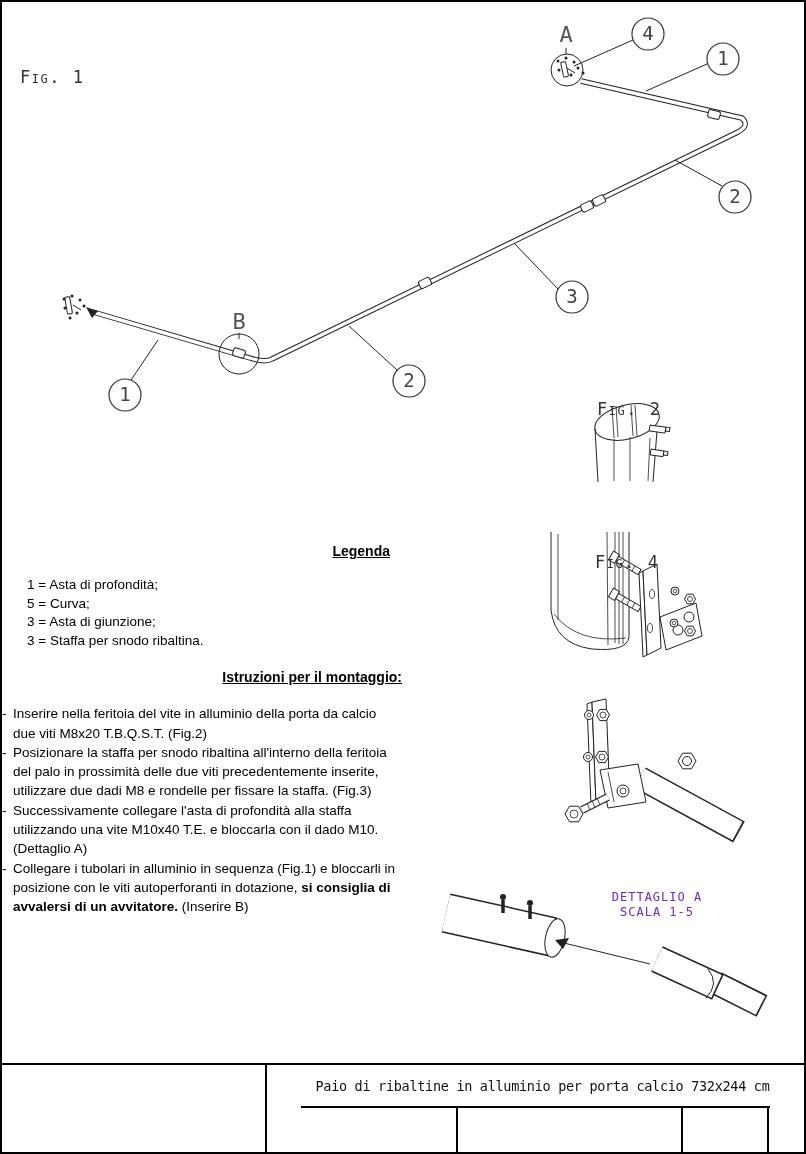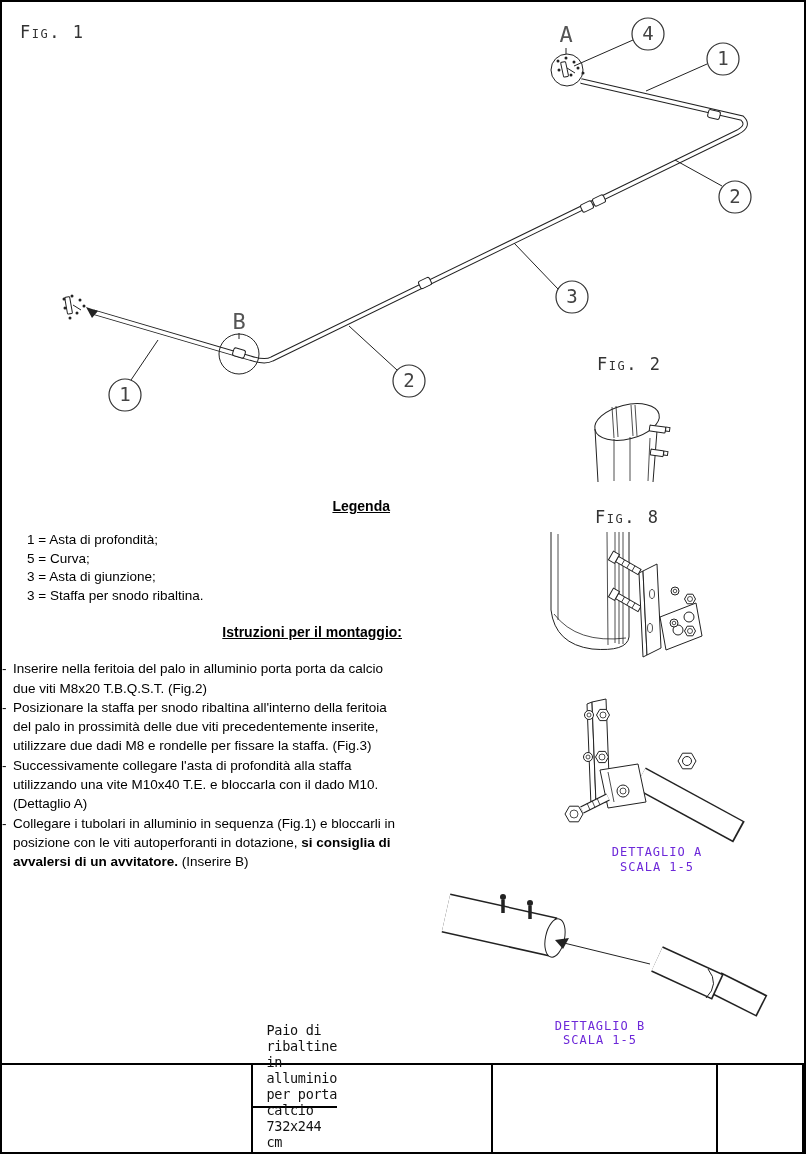--- a/index.html
+++ b/index.html
@@ -1,21 +1,21 @@
 <!DOCTYPE html>
 <html><head>
 <meta charset="utf-8">
 <style>
   html,body{margin:0;padding:0;background:#888;}
   .page{
     position:relative;width:806px;height:1154px;background:#fff;
     border:2px solid #000;box-sizing:border-box;overflow:hidden;
     font-family:"Liberation Sans",sans-serif;color:#000;
   }
-  .abs{position:absolute;}
+  .abs{position:absolute;margin-top:45px;}
   .cad{font-family:"DejaVu Sans Mono",monospace;color:#2e2e2e;}
   .figlabel{font-size:17px;font-variant:small-caps;letter-spacing:1.5px;color:#333;}
   .detlabel{font-size:12px;letter-spacing:1px;color:#6d28d9;text-align:center;width:170px;}
   svg.drawing{position:absolute;left:0;top:0;width:802px;height:1150px;}
   svg .ln{stroke:#222;fill:none;stroke-width:1;}
   svg .thin{stroke:#222;fill:none;stroke-width:0.8;}
   svg .tubeO{stroke:#222;fill:none;stroke-width:5.4;}
   svg .tubeI{stroke:#fff;fill:none;stroke-width:3.4;}
   svg .collar{fill:#fff;stroke:#222;stroke-width:1;}
   svg .part{fill:#fff;stroke:#222;stroke-width:1;}
@@ -25,21 +25,21 @@
   svg text.cadletter{font-family:"DejaVu Sans Mono",monospace;font-size:22px;fill:#555;text-anchor:middle;}
   .legend,.instructions{font-size:13.5px;color:#000;}
   .blockheading{font-weight:bold;text-decoration:underline;font-size:14px;margin:0 0 17px 0;text-align:right;}
   .legend .item{margin-left:7px;line-height:18.5px;}
   .instructions{line-height:19.3px;}
   .bullet{display:flex;}
   .bullet .dash{width:11px;flex:none;}
   .bullet .btext{flex:1;}
   .tblock{position:absolute;left:0;bottom:0;width:802px;height:87px;border-top:2px solid #000;display:flex;background:#fff;}
   .tb-left{width:263px;border-right:2px solid #000;}
-  .tb-right{flex:1;display:flex;flex-direction:row;}
+  .tb-right{flex:1;display:flex;flex-direction:column;align-items:center;}
   .tb-title{height:41px;border-bottom:2px solid #000;display:flex;align-items:center;padding-left:14px;
     font-family:"DejaVu Sans Mono",monospace;font-size:13.5px;letter-spacing:-0.3px;color:#111;}
   .tb-row{flex:1;display:flex;}
   .tb-c{border-right:2px solid #000;}
   .tb-c1{width:154px;}
   .tb-c2{width:223px;}
   .tb-c3{width:84px;}
   .tb-c4{flex:1;border-right:none;}
 </style>
 </head>
@@ -251,40 +251,40 @@
         <line x1="715" y1="981.5" x2="758.5" y2="1003.5" stroke="#fff" stroke-width="21"></line>
         <line x1="655" y1="957" x2="716" y2="985" stroke="#222" stroke-width="28"></line>
         <line x1="655" y1="957" x2="714.5" y2="984.4" stroke="#fff" stroke-width="25"></line>
         <path class="ln" d="M 706,967 Q 718,982 704,996"></path>
       </g>
     </g>
   </svg>
 
   <div class="abs cad figlabel" style="left:18px;top:20px;">Fig. 1</div>
   <div class="abs cad figlabel" style="left:595px;top:352px;">Fig. 2</div>
-  <div class="abs cad figlabel" style="left:593px;top:505px;">Fig. 8</div>
+  <div class="abs cad figlabel" style="left:593px;top:505px;">Fig. 4</div>
 
   <div class="abs cad detlabel" style="left:570px;top:843px;">DETTAGLIO A</div>
   <div class="abs cad detlabel" style="left:570px;top:858px;">SCALA 1-5</div>
   <div class="abs cad detlabel" style="left:513px;top:1017px;">DETTAGLIO B</div>
   <div class="abs cad detlabel" style="left:513px;top:1031px;">SCALA 1-5</div>
 
   <div class="abs legend" style="left:18px;top:496px;width:370px;">
     <div class="blockheading">Legenda</div>
     <div class="item">1 = Asta di profondità;</div>
     <div class="item">5 = Curva;</div>
     <div class="item">3 = Asta di giunzione;</div>
     <div class="item">3 = Staffa per snodo ribaltina.</div>
   </div>
 
   <div class="abs instructions" style="left:0;top:621px;width:400px;">
     <div class="blockheading">Istruzioni per il montaggio:</div>
     <div class="bullet">
       <span class="dash">-</span>
-      <span class="btext">Inserire nella feritoia del palo in alluminio porta porta da calcio due viti M8x20 T.B.Q.S.T. (Fig.2)</span>
+      <span class="btext">Inserire nella feritoia del vite in alluminio della porta da calcio due viti M8x20 T.B.Q.S.T. (Fig.2)</span>
     </div>
     <div class="bullet">
       <span class="dash">-</span>
       <span class="btext">Posizionare la staffa per snodo ribaltina all'interno della feritoia del palo in prossimità delle due viti precedentemente inserite, utilizzare due dadi M8 e rondelle per fissare la staffa. (Fig.3)</span>
     </div>
     <div class="bullet">
       <span class="dash">-</span>
       <span class="btext">Successivamente collegare l'asta di profondità alla staffa utilizzando una vite M10x40 T.E. e bloccarla con il dado M10. (Dettaglio A)</span>
     </div>
     <div class="bullet">

